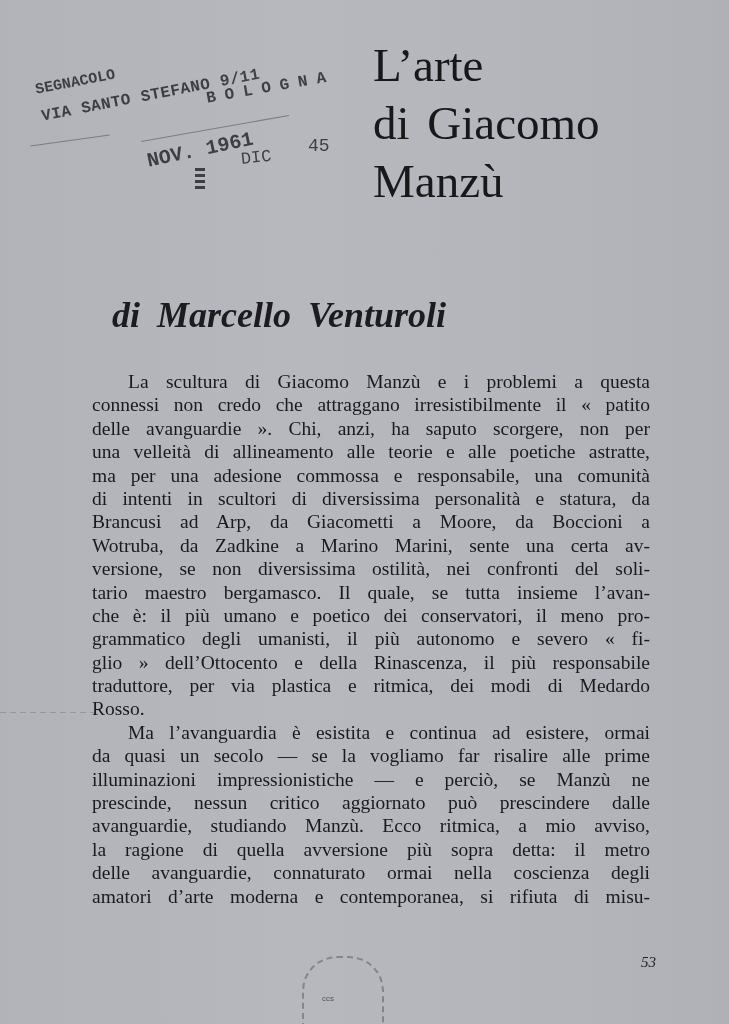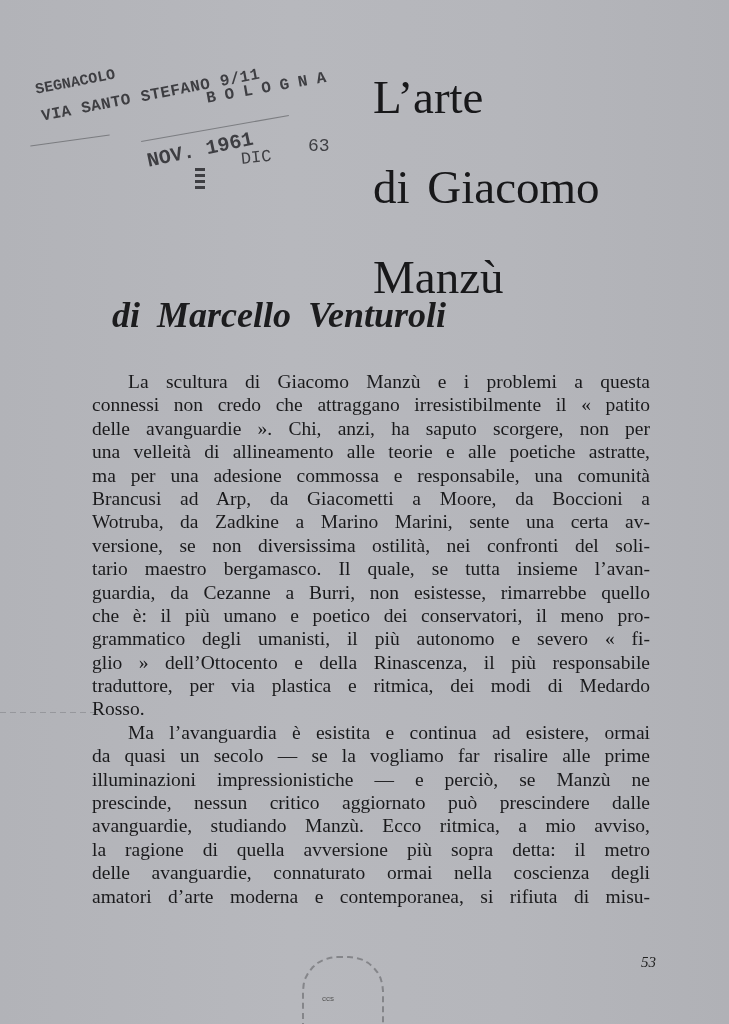--- a/index.html
+++ b/index.html
@@ -21,21 +21,21 @@
     .stamp-date2 { left: 240px; top: 150px; font-size: 17px; font-weight: normal; transform: rotate(-6deg); transform-origin: left top; }
     .stamp-yr { left: 308px; top: 136px; font-size: 18px; font-weight: normal; }
     .stamp-bars { left: 195px; top: 168px; width: 10px; height: 22px;
       background: repeating-linear-gradient(180deg, #2a2a2e 0 3px, transparent 3px 6px); }
     .stamp-dash { position: absolute; height: 1px; background: #55565a; opacity: 0.6; }
 
     .title {
       position: absolute; left: 373px; top: 36px; font-size: 47px; line-height: 58px;
       font-weight: normal; margin: 0; color: #18181a;
     }
-    .title span { display: block; white-space: nowrap; margin-top: 32px; }
+    .title span { display: block; white-space: nowrap; }
     .title .l2 { word-spacing: 6px; text-align: center; }
 
     .byline {
       position: absolute; left: 96px; top: 278px; font-size: 36px; font-style: italic;
       margin: 16px; word-spacing: 8px; color: #1c1c1e; white-space: nowrap;
     }
 
     .article {
       position: absolute; left: 92px; top: 370px; width: 558px;
       font-size: 19.5px; line-height: 23.4px; text-align: justify; color: #1a1a1c;
@@ -58,21 +58,21 @@
     }
   </style>
 </head>
 <body>
 
 <div class="stamp stamp-line1">SEGNACOLO</div>
 <div class="stamp stamp-line2">VIA SANTO STEFANO 9/11</div>
 <div class="stamp stamp-city">BOLOGNA</div>
 <div class="stamp stamp-date1">NOV. 1961</div>
 <div class="stamp stamp-date2">DIC</div>
-<div class="stamp stamp-yr">63</div>
+<div class="stamp stamp-yr">45</div>
 <div class="stamp stamp-bars"></div>
 <div class="stamp-dash" style="left:140px;top:128px;width:150px;transform:rotate(-10deg);"></div>
 <div class="stamp-dash" style="left:30px;top:140px;width:80px;transform:rotate(-8deg);"></div>
 
 <h1 class="title">
   <span class="l1">L’arte</span>
   <span class="l2">di Giacomo</span>
   <span class="l3">Manzù</span>
 </h1>
 
@@ -80,25 +80,25 @@
 
 <div class="fold"></div>
 
 <div class="article">
   <div>
     <span class="line indent">La scultura di Giacomo Manzù e i problemi a questa</span>
     <span class="line">connessi non credo che attraggano irresistibilmente il « patito</span>
     <span class="line">delle avanguardie ». Chi, anzi, ha saputo scorgere, non per</span>
     <span class="line">una velleità di allineamento alle teorie e alle poetiche astratte,</span>
     <span class="line">ma per una adesione commossa e responsabile, una comunità</span>
+    <span class="line">di intenti in scultori di diversissima personalità e statura, da</span>
     <span class="line">Brancusi ad Arp, da Giacometti a Moore, da Boccioni a</span>
     <span class="line">Wotruba, da Zadkine a Marino Marini, sente una certa av-</span>
     <span class="line">versione, se non diversissima ostilità, nei confronti del soli-</span>
     <span class="line">tario maestro bergamasco. Il quale, se tutta insieme l’avan-</span>
-    <span class="line">guardia, da Cezanne a Burri, non esistesse, rimarrebbe quello</span>
     <span class="line">che è: il più umano e poetico dei conservatori, il meno pro-</span>
     <span class="line">grammatico degli umanisti, il più autonomo e severo « fi-</span>
     <span class="line">glio » dell’Ottocento e della Rinascenza, il più responsabile</span>
     <span class="line">traduttore, per via plastica e ritmica, dei modi di Medardo</span>
     <span class="line last">Rosso.</span>
   </div>
   <div>
     <span class="line indent">Ma l’avanguardia è esistita e continua ad esistere, ormai</span>
     <span class="line">da quasi un secolo — se la vogliamo far risalire alle prime</span>
     <span class="line">illuminazioni impressionistiche — e perciò, se Manzù ne</span>

